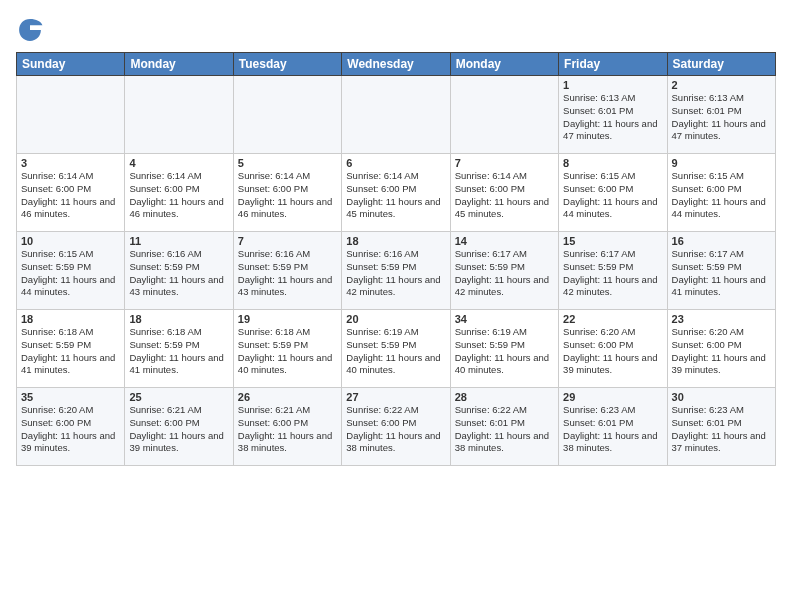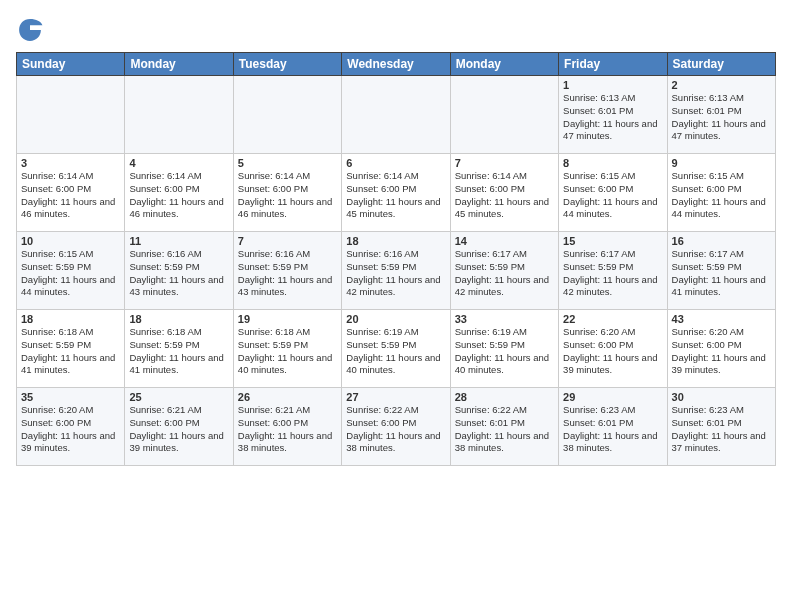--- a/index.html
+++ b/index.html
@@ -249,33 +249,33 @@
             <span style="display: block; line-height: 1.35;">Sunset: 5:59 PM</span>
             <span style="display: block; line-height: 1.35;">Daylight: 11 hours and 40 minutes.</span>
           </td>
           <td>
             <span class="day-num">20</span>
             <span style="display: block; line-height: 1.35;">Sunrise: 6:19 AM</span>
             <span style="display: block; line-height: 1.35;">Sunset: 5:59 PM</span>
             <span style="display: block; line-height: 1.35;">Daylight: 11 hours and 40 minutes.</span>
           </td>
           <td>
-            <span class="day-num">33</span>
+            <span class="day-num">34</span>
             <span style="display: block; line-height: 1.35;">Sunrise: 6:19 AM</span>
             <span style="display: block; line-height: 1.35;">Sunset: 5:59 PM</span>
             <span style="display: block; line-height: 1.35;">Daylight: 11 hours and 40 minutes.</span>
           </td>
           <td>
             <span class="day-num">22</span>
             <span style="display: block; line-height: 1.35;">Sunrise: 6:20 AM</span>
             <span style="display: block; line-height: 1.35;">Sunset: 6:00 PM</span>
             <span style="display: block; line-height: 1.35;">Daylight: 11 hours and 39 minutes.</span>
           </td>
           <td>
-            <span class="day-num">43</span>
+            <span class="day-num">23</span>
             <span style="display: block; line-height: 1.35;">Sunrise: 6:20 AM</span>
             <span style="display: block; line-height: 1.35;">Sunset: 6:00 PM</span>
             <span style="display: block; line-height: 1.35;">Daylight: 11 hours and 39 minutes.</span>
           </td>
         </tr>
         <tr>
           <td>
             <span class="day-num">35</span>
             <span style="display: block; line-height: 1.35;">Sunrise: 6:20 AM</span>
             <span style="display: block; line-height: 1.35;">Sunset: 6:00 PM</span>

